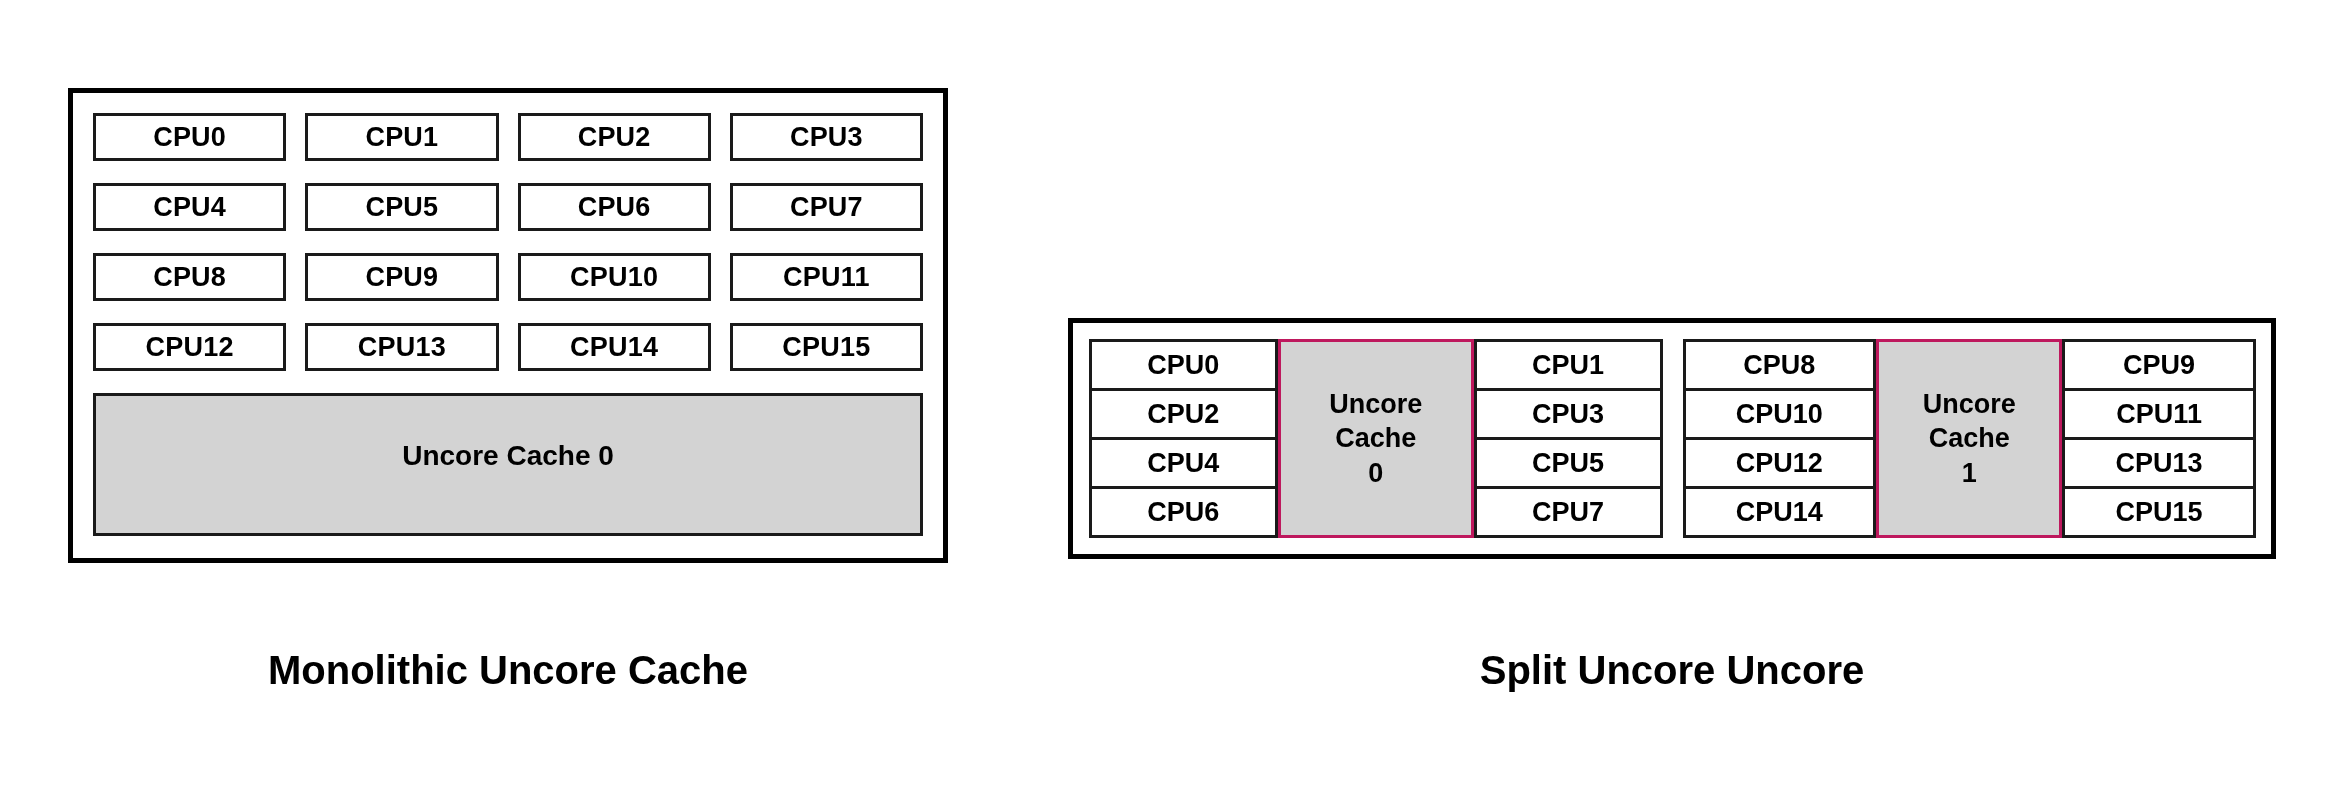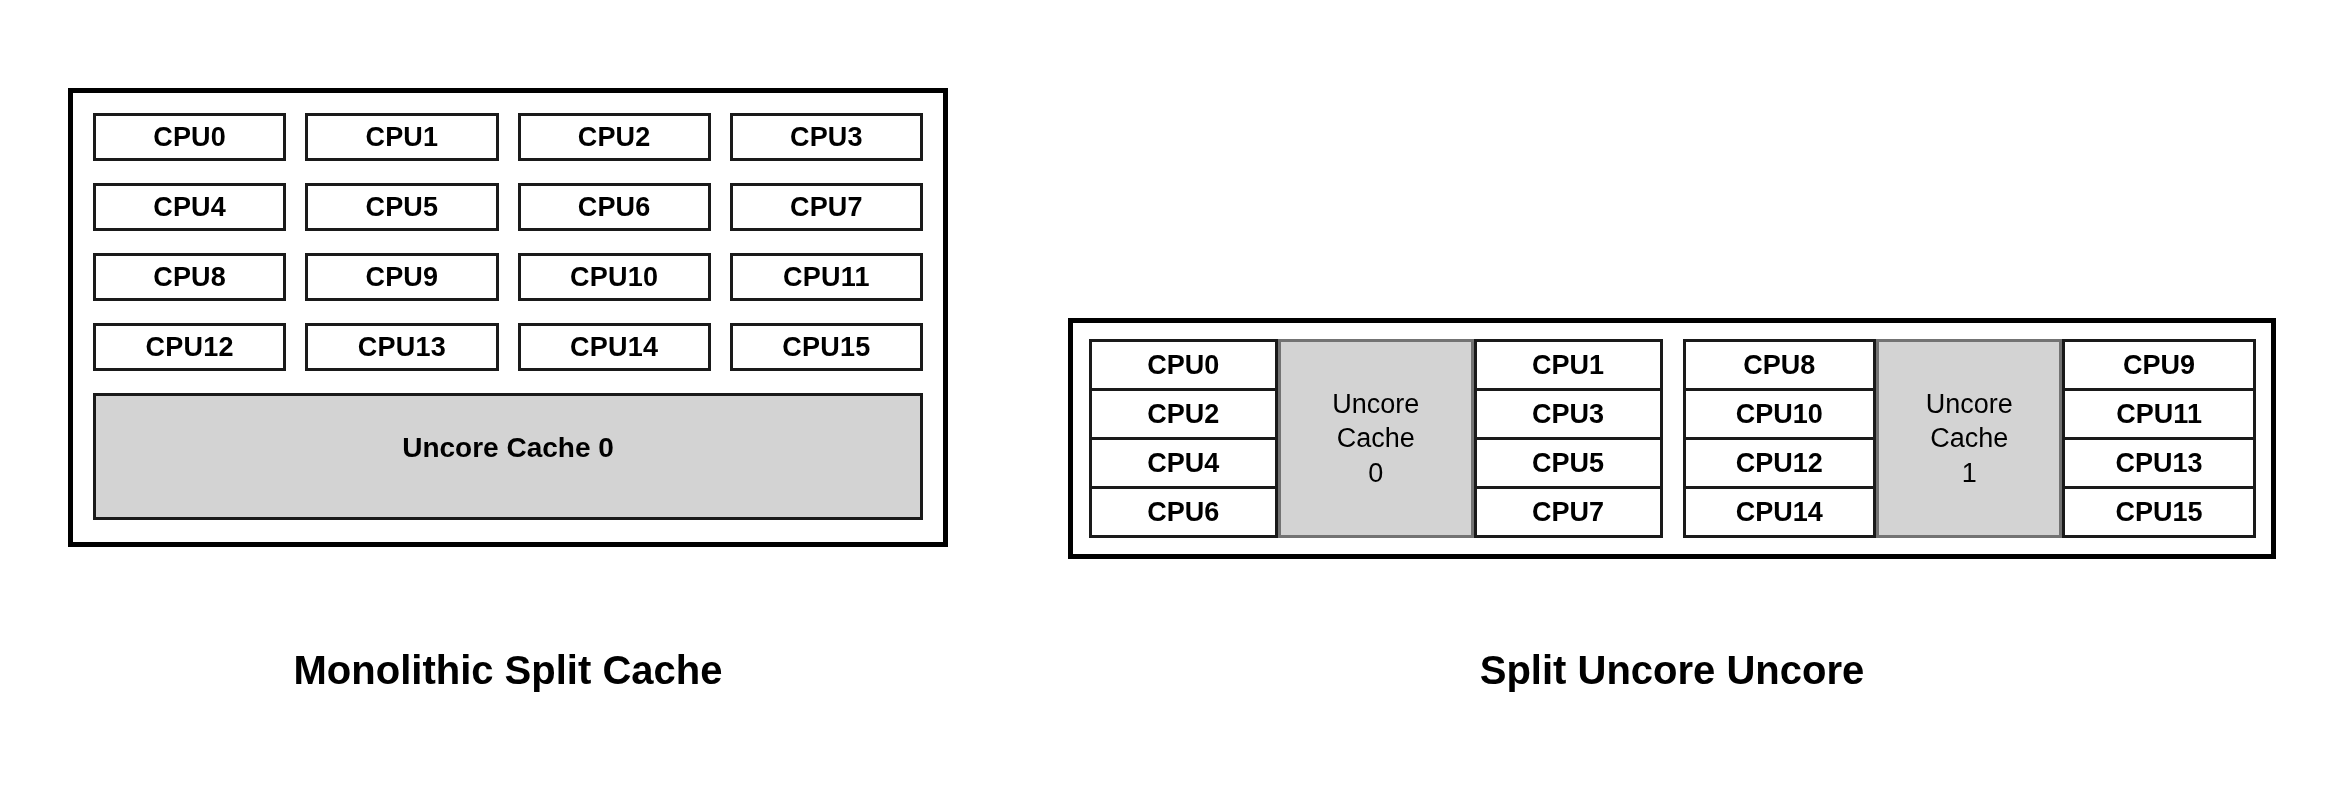--- a/index.html
+++ b/index.html
@@ -42,21 +42,21 @@
     display: flex;
     align-items: center;
     justify-content: center;
     font-size: 27px;
     font-weight: bold;
     color: #000000;
     letter-spacing: 0.2px;
   }
   #mono-cache {
     box-sizing: border-box;
-    height: 127px;
+    height: 143px;
     border: 3px solid #1a1a1a;
     background: #d3d3d3;
     display: flex;
     align-items: center;
     justify-content: center;
     padding-bottom: 18px;
     font-size: 28px;
     font-weight: bold;
     color: #000000;
   }
@@ -101,28 +101,28 @@
     justify-content: center;
     font-size: 27px;
     font-weight: bold;
     color: #000000;
   }
   .split-cpu:last-child { margin-bottom: 0; }
 
   .split-cache {
     box-sizing: border-box;
     width: 196px;
-    border: 3px solid #737373;
+    border: 3px solid #be185d;
     background: #d3d3d3;
     display: flex;
     flex-direction: column;
     align-items: center;
     justify-content: center;
     font-size: 27px;
-    font-weight: normal;
+    font-weight: bold;
     color: #000000;
     line-height: 1.28;
     text-align: center;
   }
   .split-cache.cache-right { width: 186px; }
 
   
   .caption {
     position: absolute;
     font-size: 40px;
@@ -173,21 +173,21 @@
       <div class="mono-cpu">CPU12</div>
       <div class="mono-cpu">CPU13</div>
       <div class="mono-cpu">CPU14</div>
       <div class="mono-cpu">CPU15</div>
     </div>
 
     <div id="mono-cache">Uncore Cache 0</div>
   </div>
 </div>
 
-<div class="caption" id="caption-mono">Monolithic Split Cache</div>
+<div class="caption" id="caption-mono">Monolithic Uncore Cache</div>
 
 <div id="split-figure">
   <div id="split-frame">
 
     <div class="split-group">
       <div class="split-col cpu-col">
         <div class="split-cpu">CPU0</div>
         <div class="split-cpu">CPU2</div>
         <div class="split-cpu">CPU4</div>
         <div class="split-cpu">CPU6</div>

